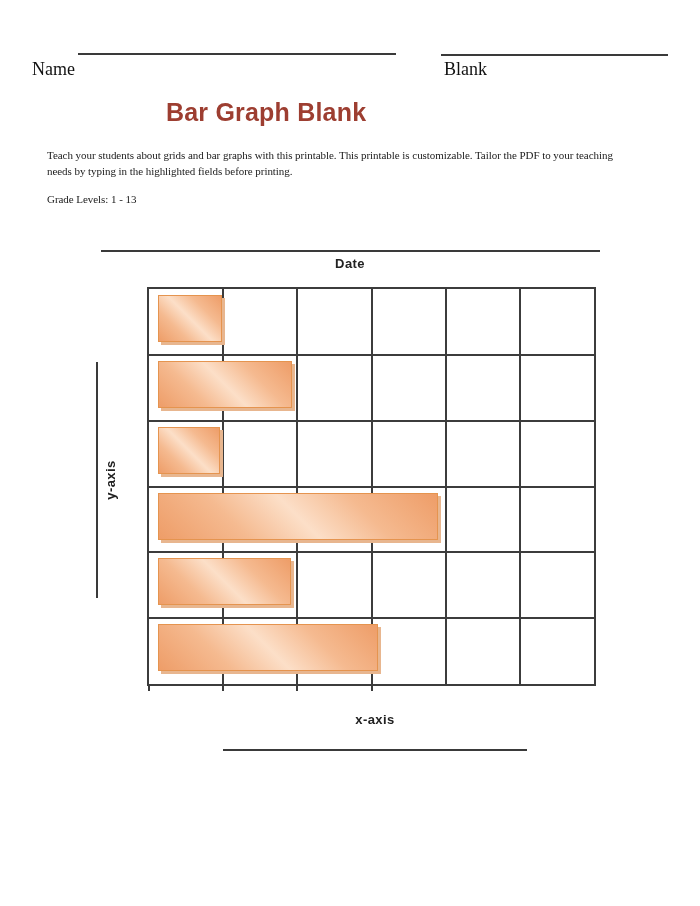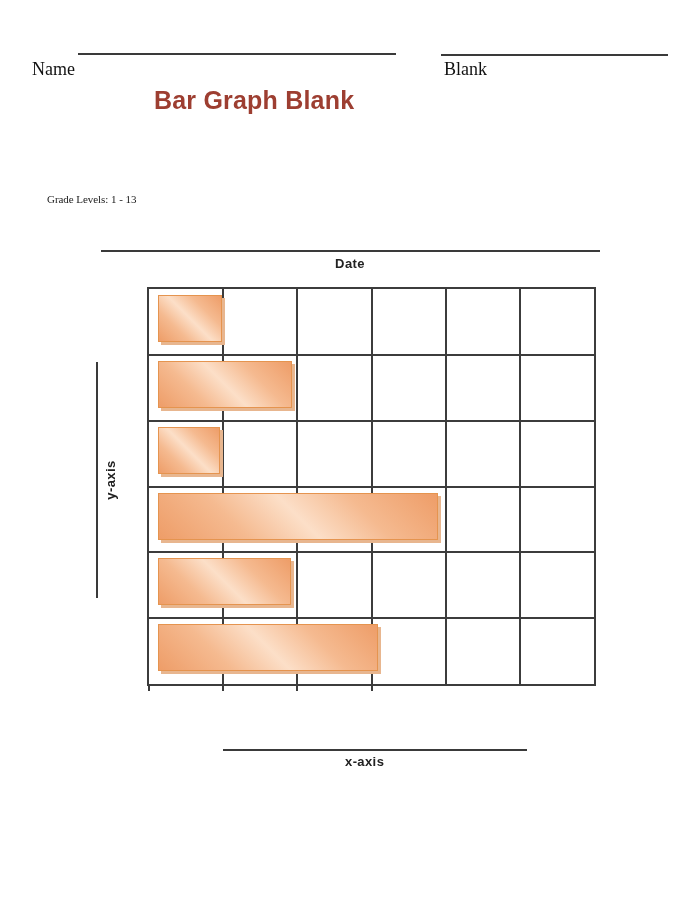--- a/index.html
+++ b/index.html
@@ -4,21 +4,21 @@
 <title>Bar Graph Blank</title>
 <style>
   html,body { margin:0; padding:0; background:#ffffff; }
   .page {
     position:relative; width:700px; height:906px; background:#ffffff;
     overflow:hidden; font-family:"Liberation Serif", serif; color:#1a1a1a;
   }
   .rule { position:absolute; height:2px; background:#3a3a3a; }
   .serif-label { position:absolute; font:18px "Liberation Serif", serif; color:#111; }
   .doc-title {
-    position:absolute; margin:0; font:bold 25px "Liberation Sans", sans-serif;
+    position:absolute; margin:12px; font:bold 25px "Liberation Sans", sans-serif;
     letter-spacing:0.2px;
   }
   .body-text {
     position:absolute; font:11px/16px "Liberation Serif", serif;
     letter-spacing:-0.05px; white-space:pre; color:#1a1a1a;
   }
   .chart-label {
     position:absolute; font:bold 13px "Liberation Sans", sans-serif;
     letter-spacing:0.4px; color:#222;
   }
@@ -44,20 +44,22 @@
 <div class="page">
 
   <div class="rule" style="left:78px;top:53px;width:318px"></div>
   <div class="serif-label" style="left:32px;top:59px">Name</div>
 
   <div class="rule" style="left:441px;top:54px;width:227px"></div>
   <div class="serif-label" style="left:444px;top:59px">Blank</div>
 
   <h1 class="doc-title" style="left: 154px; top: 86px; color: rgb(157, 62, 49);">Bar Graph Blank</h1>
 
+  <div class="body-text" style="left:47px;top:147px">Teach your students about grids and bar graphs with this printable. This printable is customizable. Tailor the PDF to your teaching
+needs by typing in the highlighted fields before printing.</div>
   <div class="body-text" style="left:47px;top:191px">Grade Levels: 1 - 13</div>
 
   <div class="rule" style="left:101px;top:250px;width:499px"></div>
   <div class="chart-label" style="left:300px;top:256px;width:100px;text-align:center">Date</div>
 
   <div class="grid" style="left:147px;top:287px;width:449px;height:399px">
       <div class="gline-v" style="left: 73.1667px; background: rgb(60, 60, 60);"></div>
       <div class="gline-v" style="left: 147.333px; background: rgb(60, 60, 60);"></div>
       <div class="gline-v" style="left: 221.5px; background: rgb(60, 60, 60);"></div>
       <div class="gline-v" style="left: 295.667px; background: rgb(60, 60, 60);"></div>
@@ -76,15 +78,15 @@
       <div class="bar" style="left: 9px; top: 137.667px; width: 62.3px; background: linear-gradient(45deg, rgb(238, 157, 104) 0%, rgb(245, 186, 144) 28%, rgb(252, 223, 200) 50%, rgb(245, 186, 144) 72%, rgb(238, 157, 104) 100%); border-color: rgb(229, 148, 79); box-shadow: rgb(232, 182, 143) 3px 3px 0px;"></div>
       <div class="bar" style="left: 9px; top: 203.5px; width: 279.608px; background: linear-gradient(45deg, rgb(238, 157, 104) 0%, rgb(245, 186, 144) 28%, rgb(252, 223, 200) 50%, rgb(245, 186, 144) 72%, rgb(238, 157, 104) 100%); border-color: rgb(229, 148, 79); box-shadow: rgb(232, 182, 143) 3px 3px 0px;"></div>
       <div class="bar" style="left: 9px; top: 269.333px; width: 132.758px; background: linear-gradient(45deg, rgb(238, 157, 104) 0%, rgb(245, 186, 144) 28%, rgb(252, 223, 200) 50%, rgb(245, 186, 144) 72%, rgb(238, 157, 104) 100%); border-color: rgb(229, 148, 79); box-shadow: rgb(232, 182, 143) 3px 3px 0px;"></div>
       <div class="bar" style="left: 9px; top: 335.167px; width: 220.275px; background: linear-gradient(45deg, rgb(238, 157, 104) 0%, rgb(245, 186, 144) 28%, rgb(252, 223, 200) 50%, rgb(245, 186, 144) 72%, rgb(238, 157, 104) 100%); border-color: rgb(229, 148, 79); box-shadow: rgb(232, 182, 143) 3px 3px 0px;"></div>
     </div>
 
   <div class="rule" style="left:96px;top:362px;width:2px;height:236px"></div>
   <div class="chart-label yaxis-label">y-axis</div>
 
   <div class="rule" style="left:223px;top:749px;width:304px"></div>
-  <div class="chart-label" style="left:345px;top:754px;width:60px;text-align:left">x-axis</div>
+  <div class="chart-label" style="left:345px;top:712px;width:60px;text-align:center">x-axis</div>
 
 </div>
 
 </body></html>

